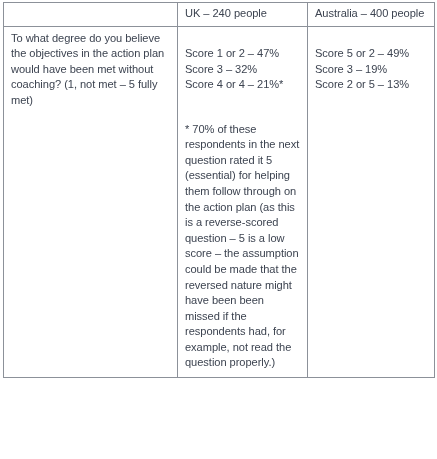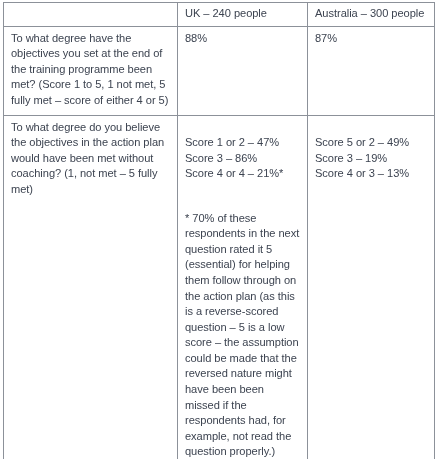--- a/index.html
+++ b/index.html
@@ -83,42 +83,37 @@
   <table class="results">
     <colgroup>
       <col class="c1">
       <col class="c2">
       <col class="c3">
     </colgroup>
     <thead>
       <tr>
         <th class="blank-cell"></th>
         <th>UK – 240 people</th>
-        <th>Australia – 300 people</th>
+        <th>Australia – 400 people</th>
       </tr>
     </thead>
     <tbody>
-      <tr>
-        <td class="question">To what degree have the objectives you set at the end of the training programme been met? (Score 1 to 5, 1 not met, 5 fully met – score of either 4 or 5)</td>
-        <td>88%</td>
-        <td>87%</td>
-      </tr>
       <tr>
         <td class="question">To what degree do you believe the objectives in the action plan would have been met without coaching? (1, not met – 5 fully met)</td>
         <td>
           <span class="score-list">
             <span class="score-line">Score 1 or 2 – 47%</span>
-            <span class="score-line">Score 3 – 86%</span>
+            <span class="score-line">Score 3 – 32%</span>
             <span class="score-line">Score 4 or 4 – 21%*</span>
           </span>
           <span class="footnote">* 70% of these respondents in the next question rated it 5 (essential) for helping them follow through on the action plan (as this is a reverse-scored question – 5 is a low score – the assumption could be made that the reversed nature might have been been missed if the respondents had, for example, not read the question properly.)</span>
         </td>
         <td>
           <span class="score-list">
             <span class="score-line">Score 5 or 2 – 49%</span>
             <span class="score-line">Score 3 – 19%</span>
-            <span class="score-line">Score 4 or 3 – 13%</span>
+            <span class="score-line">Score 2 or 5 – 13%</span>
           </span>
         </td>
       </tr>
     </tbody>
   </table>
 </div>
 
 </body></html>

